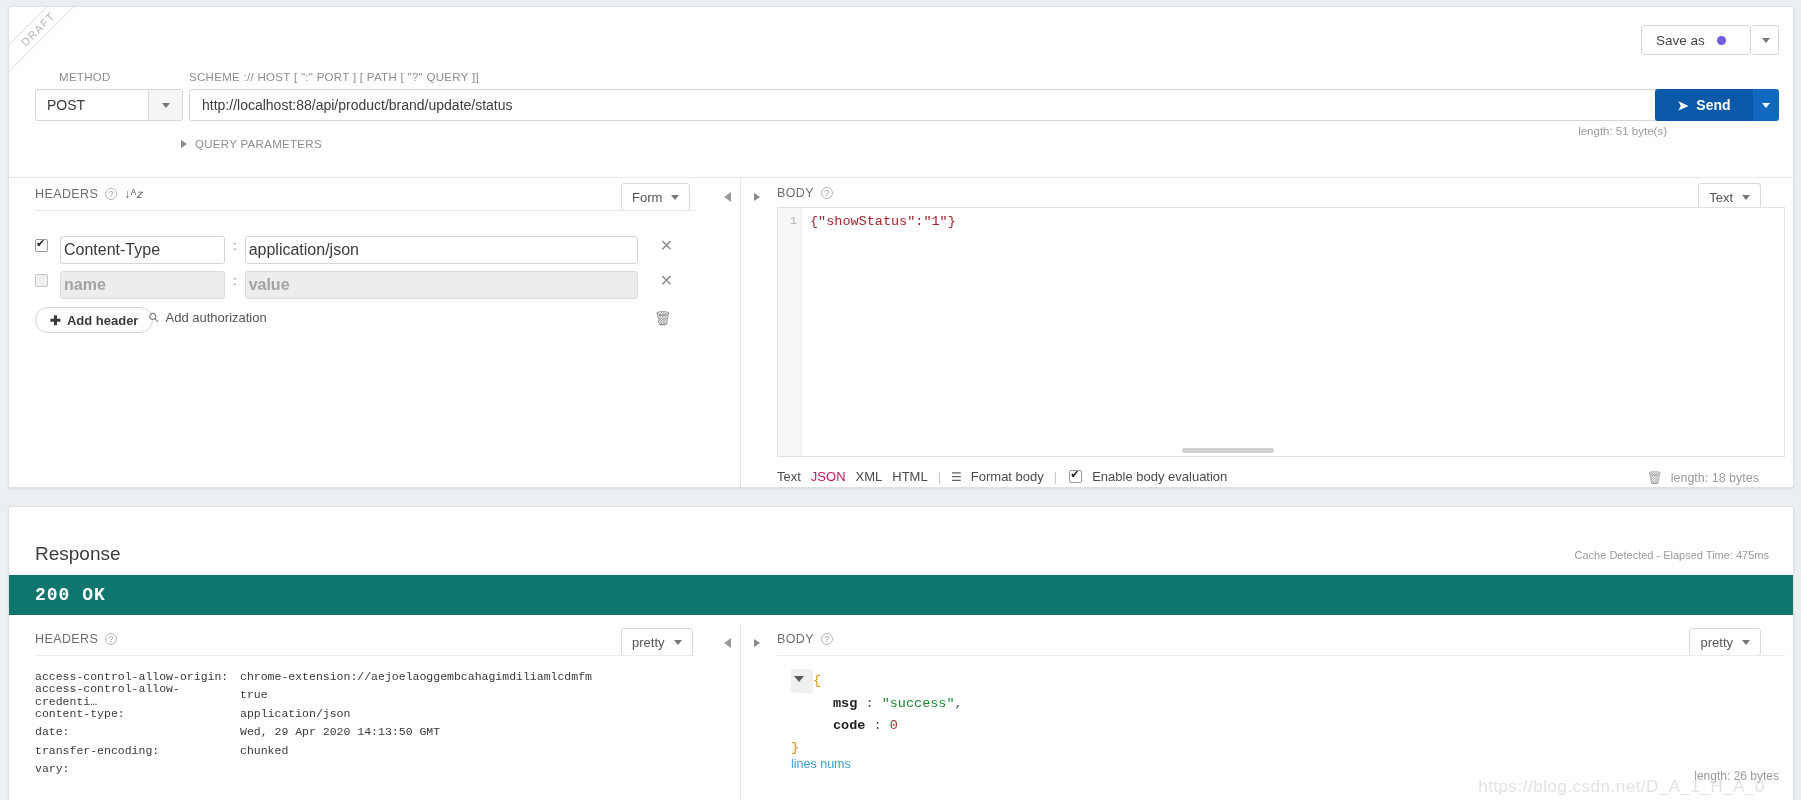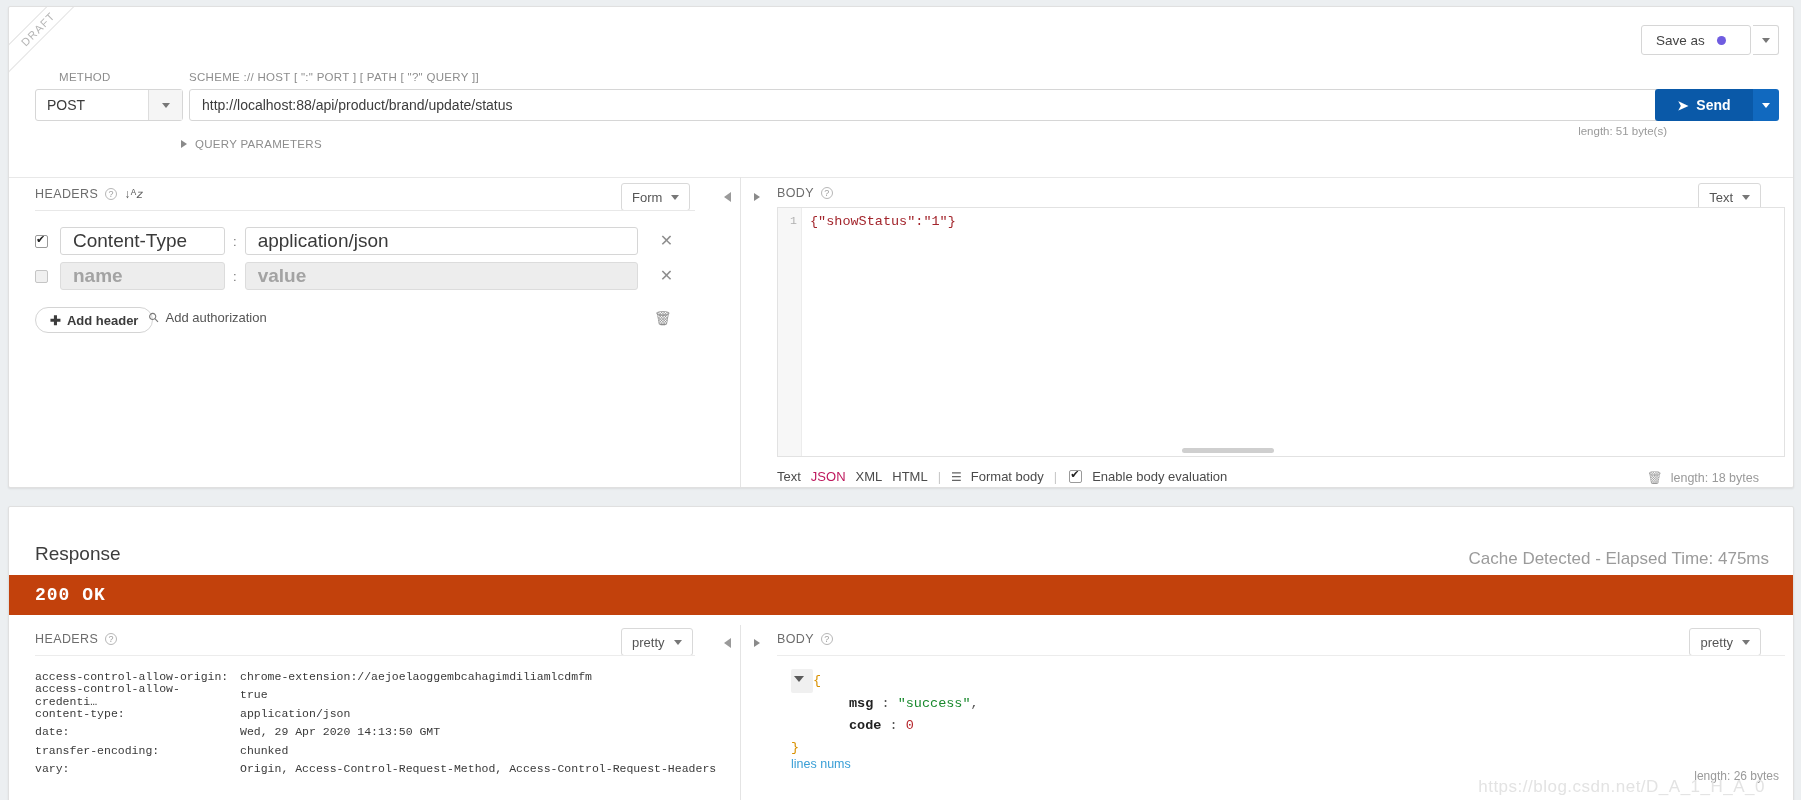--- a/index.html
+++ b/index.html
@@ -164,21 +164,21 @@
     background: #fff; position: relative; flex: none;
   }
   .cb.checked::after {
     content: "✔"; position: absolute; left: 0px; top: -3px;
     font-size: 11px; color: #222;
   }
   .cb.dim { border-color: #c5c5c5; background: #f0f0f0; }
   .fld {
     height: 28px; border: 1px solid #d6d6d6; border-radius: 3px;
     background: #fff; display: flex; align-items: center;
-    padding-left: 12px; font-size: 19px; color: #3a3a3a;
+    padding-left: 3px; font-size: 16px; color: #3a3a3a; margin-top: 9px;
   }
   .fld.disabled { background: #ededed; border-color: #dcdcdc; color: #a3a3a3; font-weight: bold; }
   .colon { color: #777; font-size: 13px; }
   .x-btn { color: #8e8e8e; font-size: 16px; line-height: 1; }
 
   .add-header {
     position: absolute; left: 26px; top: 300px;
     height: 26px; padding: 0 14px;
     border: 1px solid #d4d4d4; border-radius: 14px; background: #fff;
     display: flex; align-items: center; gap: 6px;
@@ -239,25 +239,25 @@
     background: #fff; border: 1px solid #e0e0e0; border-radius: 2px;
     box-shadow: 0 1px 2px rgba(0,0,0,.08);
     overflow: hidden;
   }
   .resp-title {
     position: absolute; left: 26px; top: 36px;
     font-size: 19px; color: #3d3d3d;
   }
   .resp-meta {
     position: absolute; right: 24px; top: 42px;
-    font-size: 17px; color: #9b9b9b;
+    font-size: 11px; color: #9b9b9b;
   }
   .status-bar {
     position: absolute; left: 0; top: 68px; width: 100%; height: 40px;
-    background: #c2410c; display: flex; align-items: center;
+    background: #0f766e; display: flex; align-items: center;
   }
   .status-bar .code {
     margin-left: 26px; color: #fff; font-size: 18px; font-weight: bold;
     font-family: "Liberation Mono", monospace; letter-spacing: 1px;
   }
   .resp-split {
     position: absolute; left: 731px; top: 118px; width: 1px; height: 182px;
     background: #e4e4e4;
   }
   .rhdr-title {
@@ -287,21 +287,21 @@
     background: #ececec;
   }
   .json-tree {
     position: absolute; left: 782px; top: 162px;
     font-family: "Liberation Mono", monospace; font-size: 13.5px;
     line-height: 22px; color: #262626;
   }
   .json-tree .brace { color: #d99100; }
   .json-tree .str { color: #1a8a2e; }
   .json-tree .num { color: #b5252b; }
-  .json-tree .key { color: #222; font-weight: bold; margin-left: 16px; }
+  .json-tree .key { color: #222; font-weight: bold; }
   .json-tree .punc { color: #555; }
   .tri-down {
     display: inline-block; width: 0; height: 0;
     border-left: 5px solid transparent; border-right: 5px solid transparent;
     border-top: 6px solid #5a5a5a; vertical-align: middle;
     margin-right: 6px; margin-bottom: 2px;
   }
   .tri-wrap { display: inline-block; background: #f0f0f0; padding: 1px 3px 1px 3px; border-radius: 2px; }
   .lines-nums {
     position: absolute; left: 782px; top: 250px;
@@ -481,21 +481,20 @@
       <div class="row">
         <div class="k">date:</div>
         <div class="v">Wed, 29 Apr 2020 14:13:50 GMT</div>
       </div>
       <div class="row">
         <div class="k">transfer-encoding:</div>
         <div class="v">chunked</div>
       </div>
       <div class="row">
         <div class="k">vary:</div>
-        <div class="v">Origin, Access-Control-Request-Method, Access-Control-Request-Headers</div>
       </div>
     </div>
 
     <div class="collapse-arrow" style="left:740px; top:128px; width:16px; height:16px;">
       <span class="tri-right"></span>
     </div>
     <div class="rbody-title">
       <span>BODY</span>
       <span class="qmark">?</span>
     </div>

